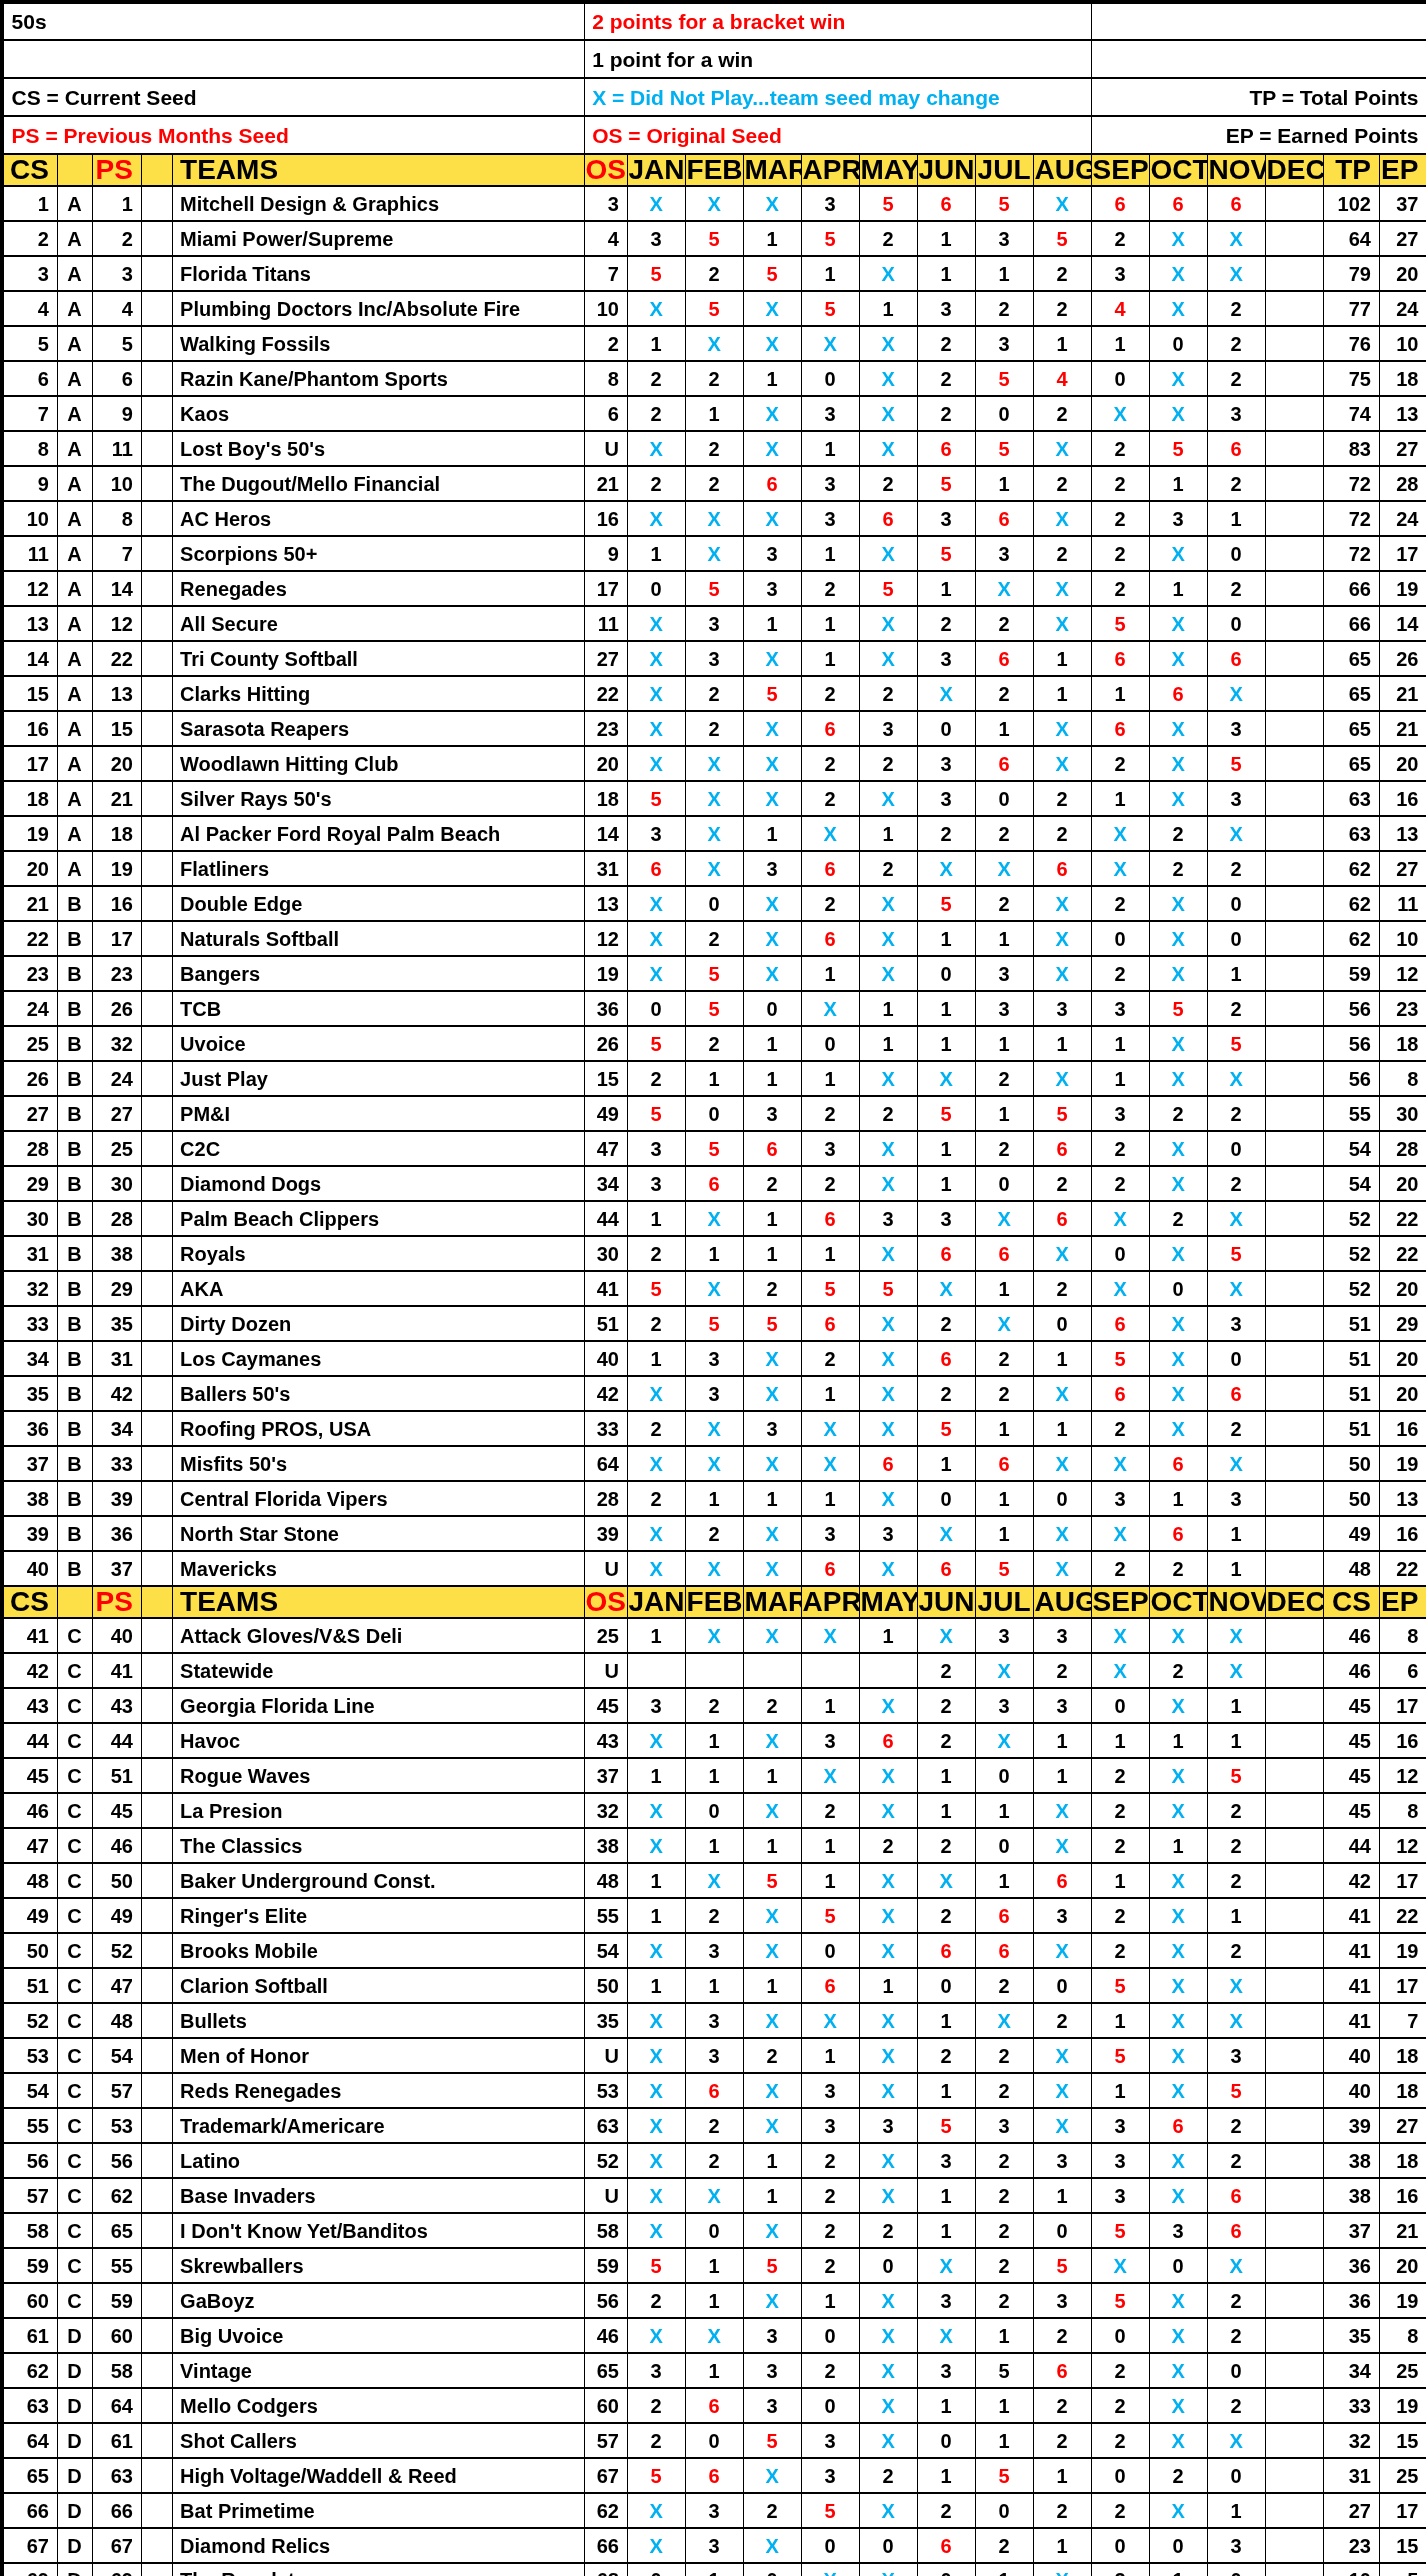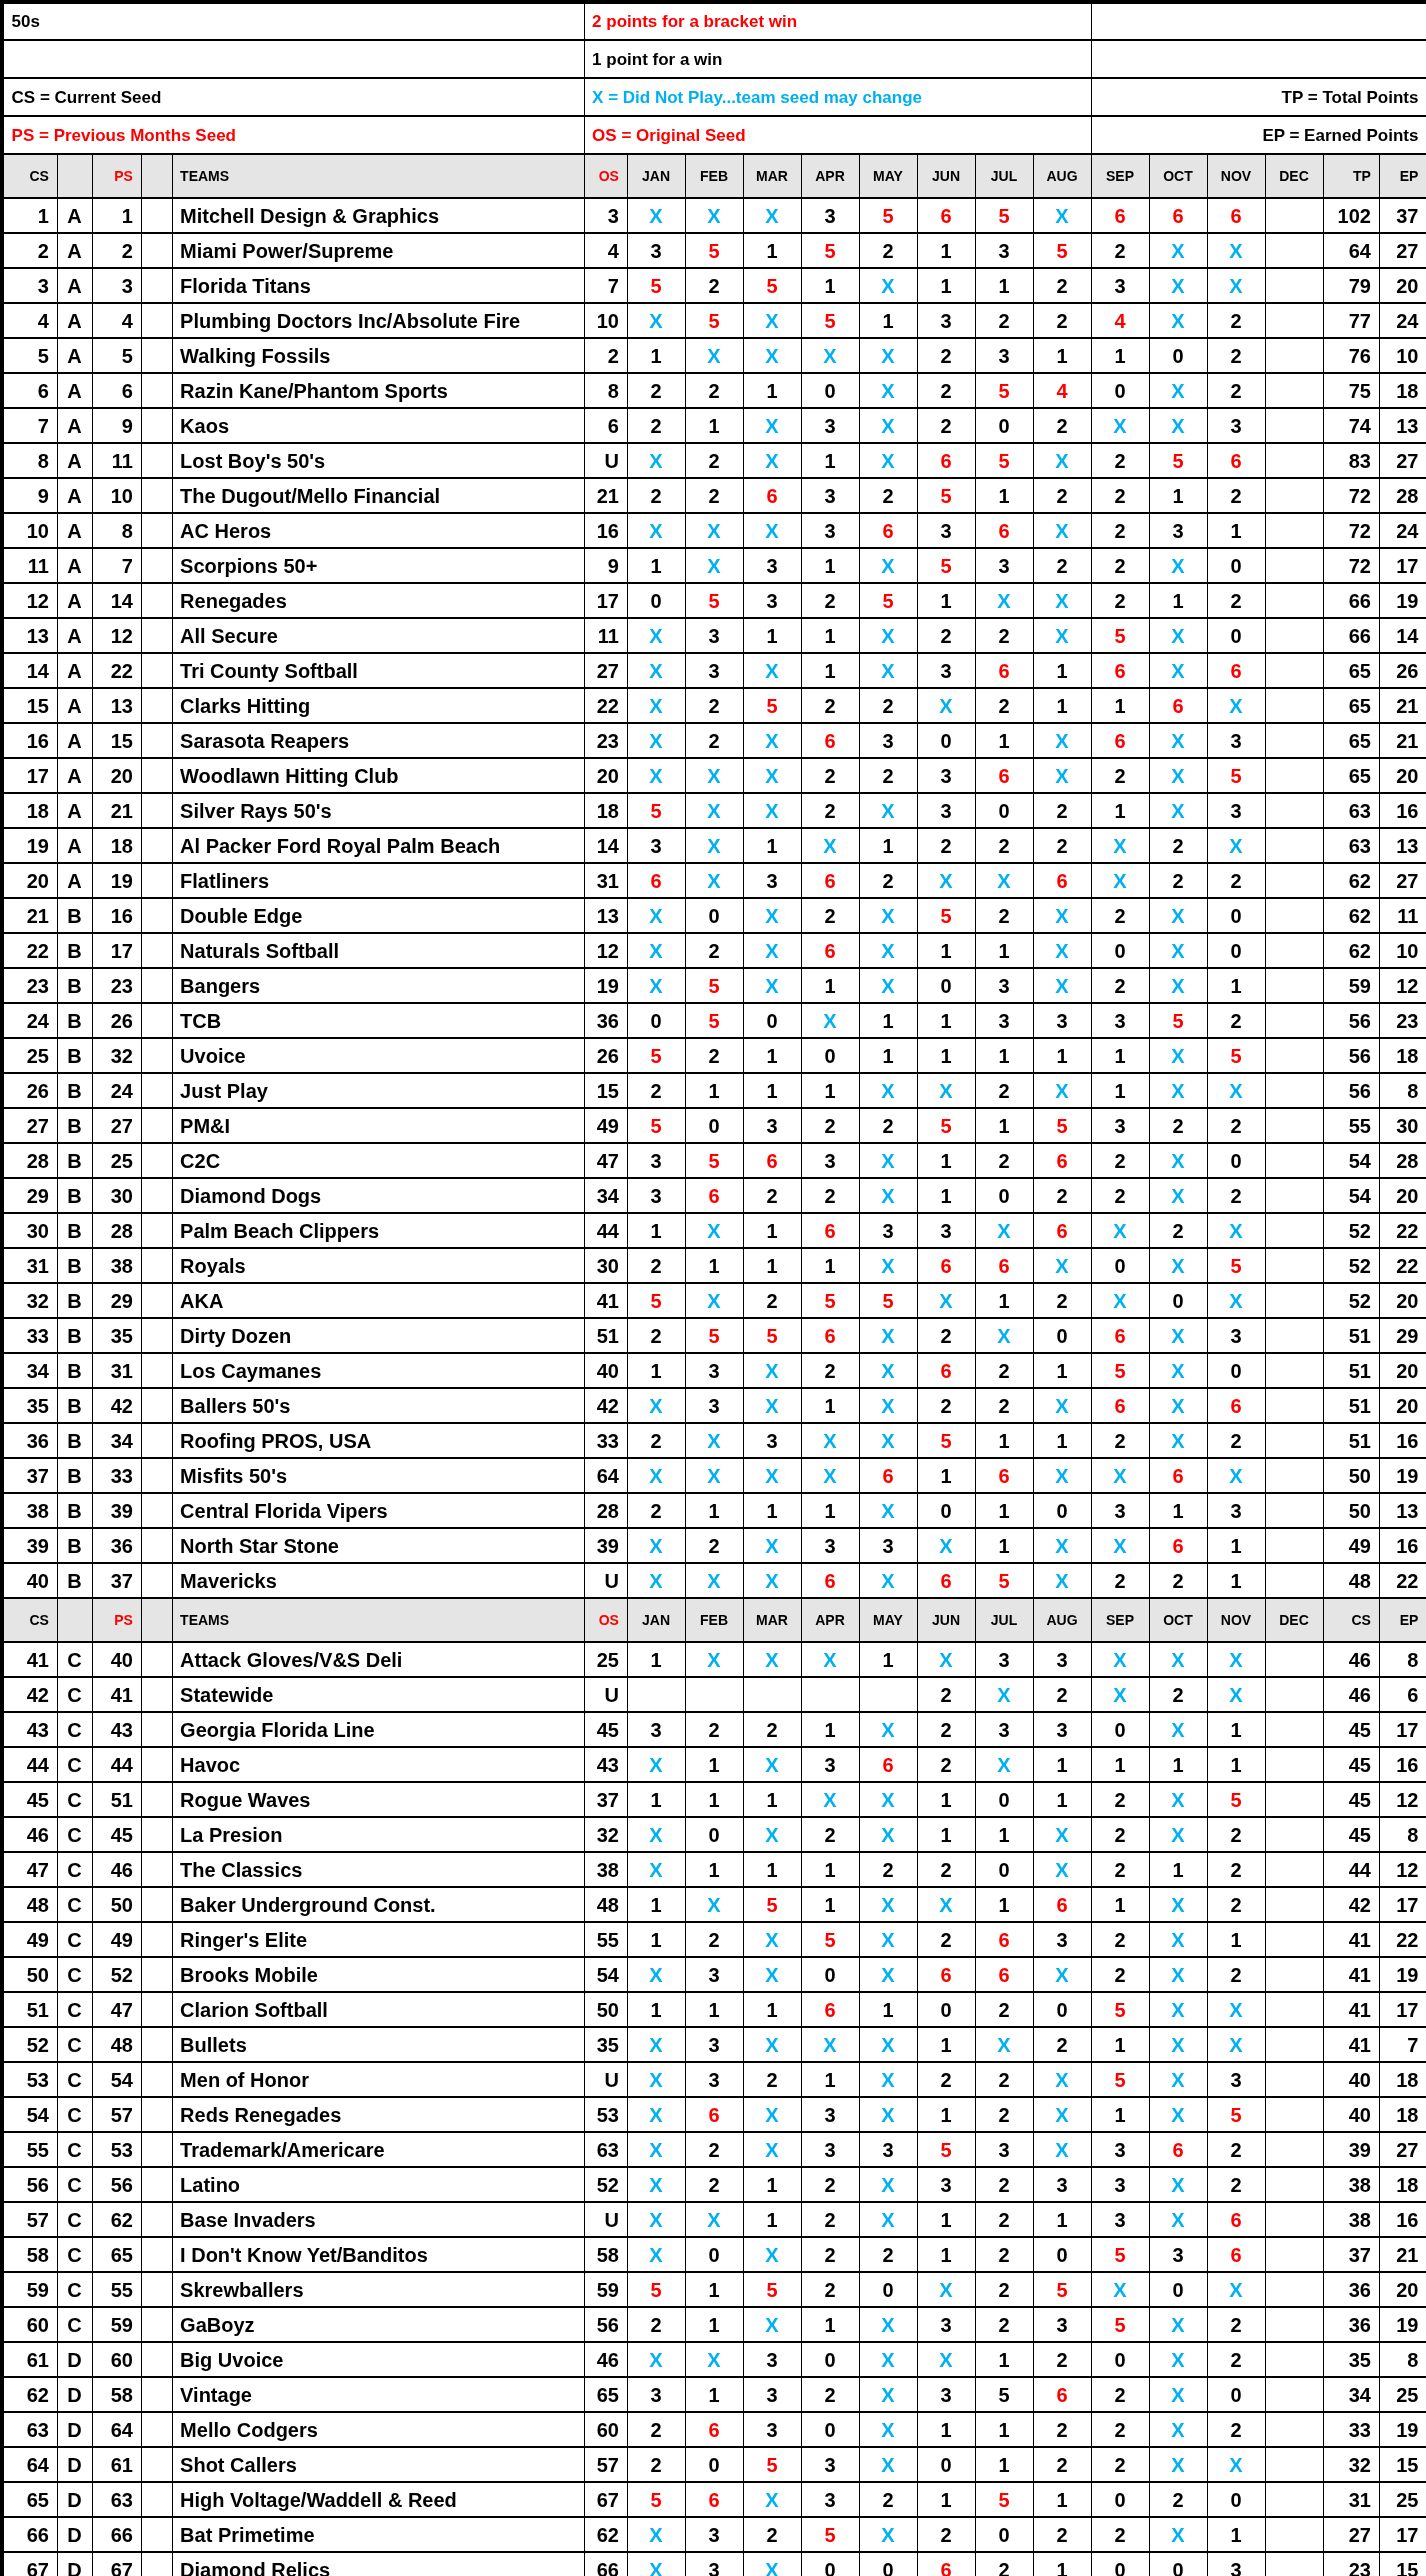--- a/index.html
+++ b/index.html
@@ -1,22 +1,22 @@
 <!DOCTYPE html>
 <html style="font-size:15px"><head>
 <meta charset="utf-8">
 <style>
   html,body { margin:0; padding:0; background:#ffffff; }
   body { width:1427px; font-family:"Liberation Sans", sans-serif; font-weight:bold; color:#000; }
   table { border-collapse:collapse; table-layout:fixed; width:1427px; border:4.8px solid #000; }
   td { border:1.9px solid #000; border-top-width:2.9px; border-bottom-width:2.9px;
        box-sizing:border-box; overflow:hidden; white-space:nowrap;
        font-size:20px; line-height:1; vertical-align:middle; background:#fff; }
-  tr.legend td { height:38px; font-size:17px; }
-  tr.hrow td { height:44px; font-size:14px; background:#e5e5e5; }
+  tr.legend td { height:38px; font-size:21px; }
+  tr.hrow td { height:24px; font-size:28px; background:#fde047; }
   tbody tr.drow td { height:35px; }
   .al { text-align:left; padding-left:7.6px; }
   .ar { text-align:right; padding-right:7.6px; }
   .ac { text-align:center; }
   .red { color:#FF0000; }
   .cyan { color:#00B0F0; }
   .title { font-size:23px; }
 </style>
 </head>
 <body>

